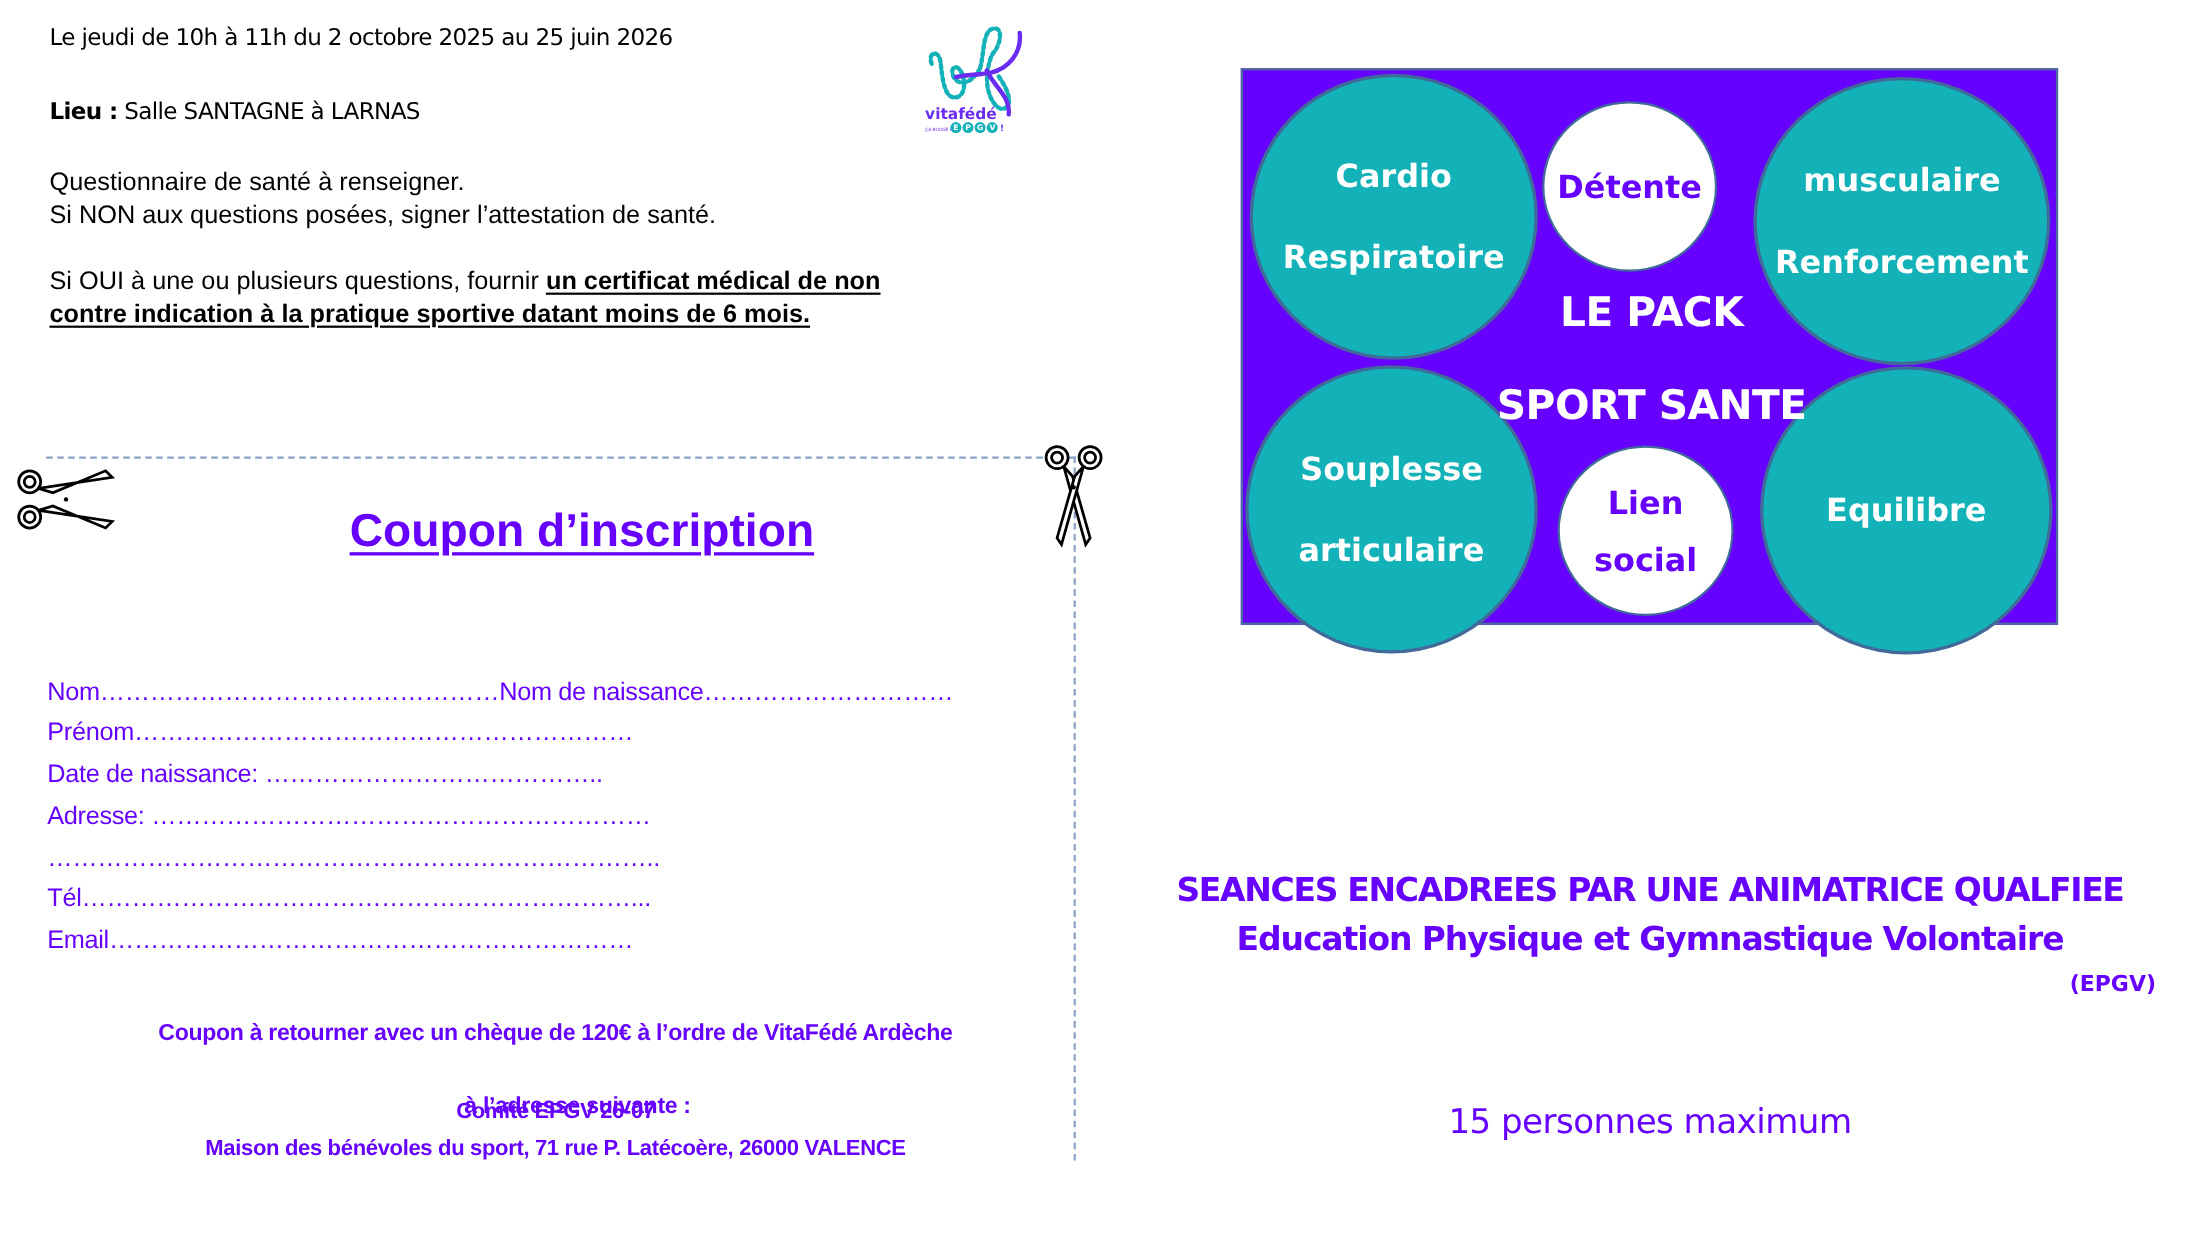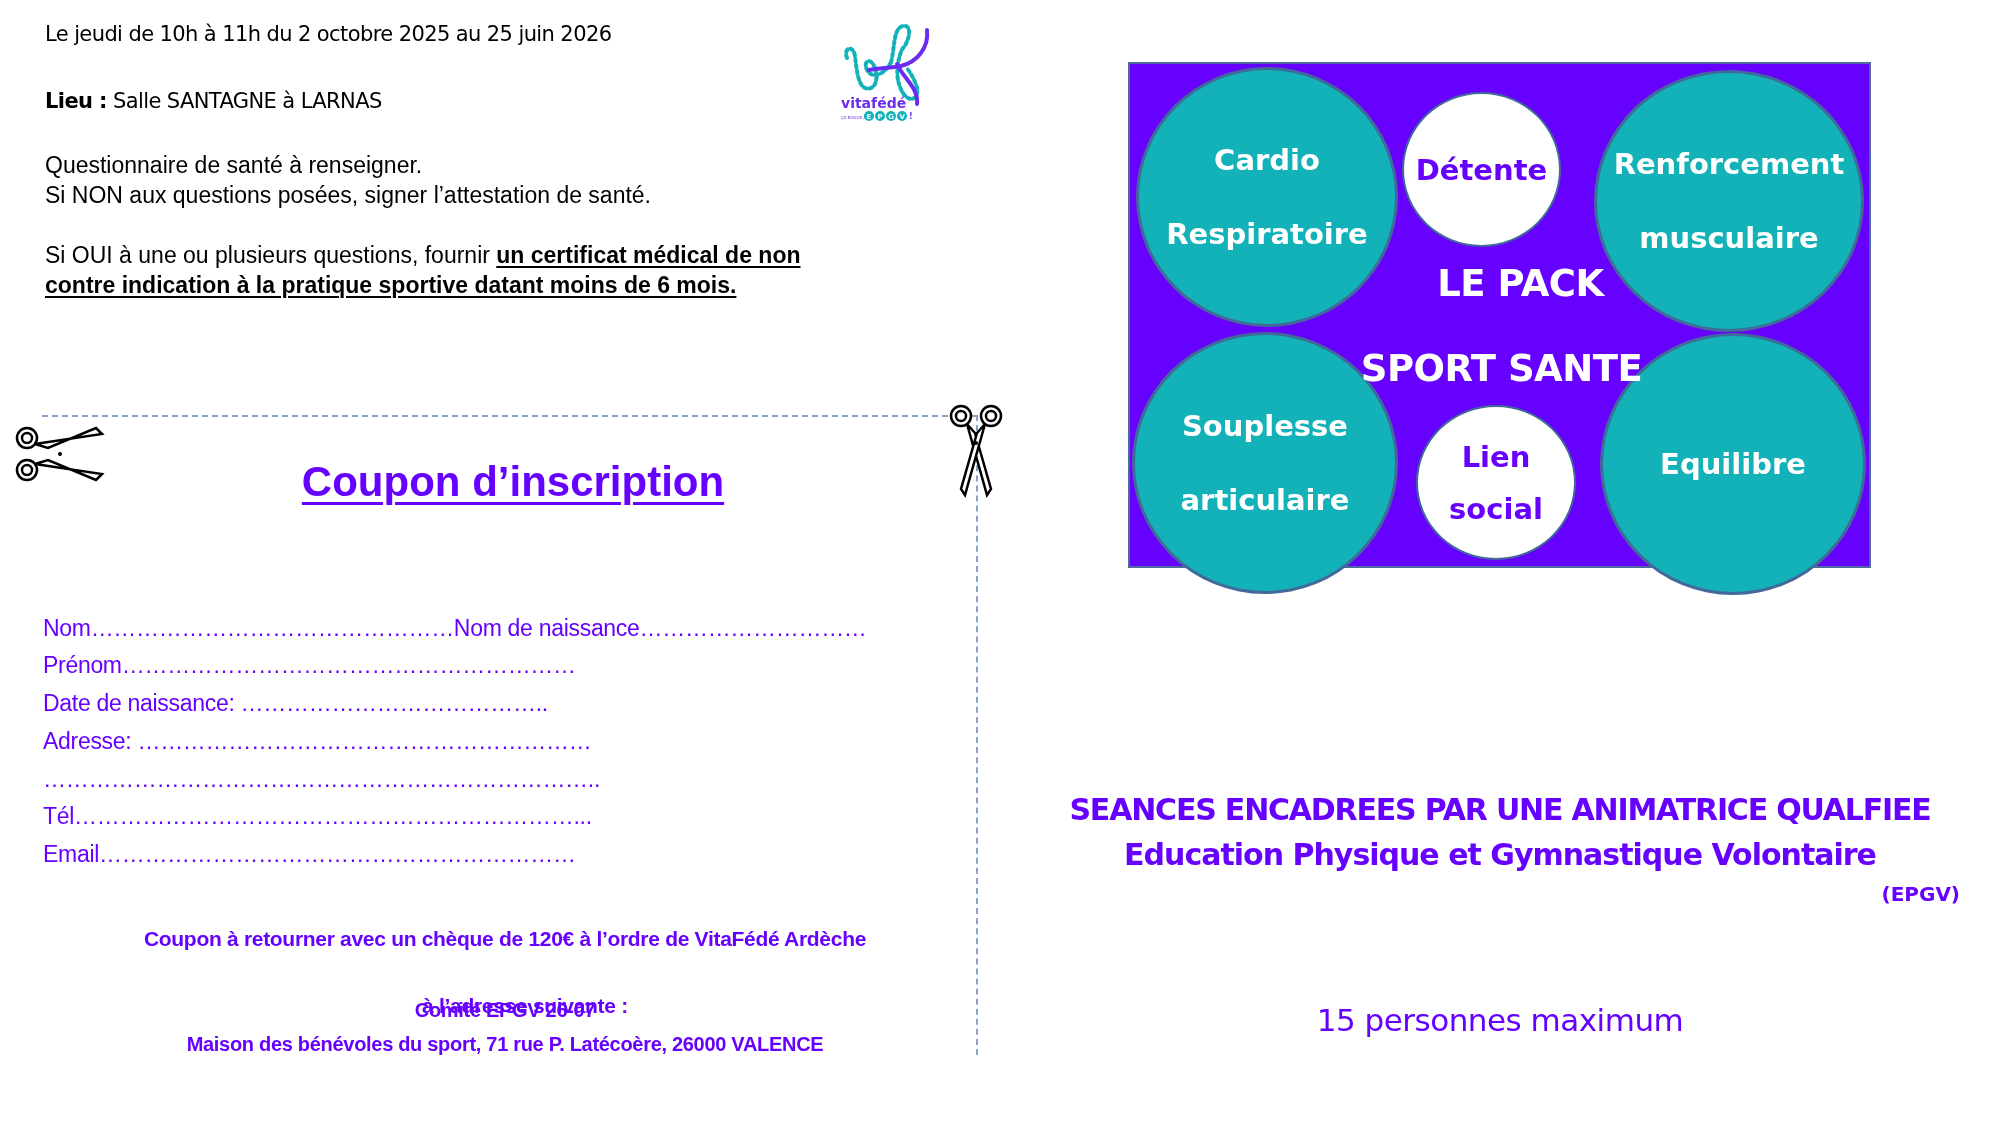--- a/index.html
+++ b/index.html
@@ -17,21 +17,21 @@
   #q4 { top:272px; }
   .bu { font-weight:bold; text-decoration:underline; text-decoration-thickness:2px; text-underline-offset:3px; }
 
   #logo { left:833px; top:18px; width:102px; height:104px; }
 
   #cut-h { left:42px; top:415px; width:936px; height:0; border-top:2px dashed #8aa2c4; }
   #cut-v { left:976px; top:415px; width:0; height:640px; border-left:2px dashed #8aa2c4; }
   #scissors-left { left:14px; top:424px; width:92px; height:62px; }
   #scissors-right { left:945px; top:403px; width:62px; height:95px; }
 
-  #coupon-title { left:0; width:1026px; top:458px; text-align:center; font-size:42px; font-weight:bold; color:#6600ff; text-decoration:underline; text-decoration-thickness:3px; text-underline-offset:6px; }
+  #coupon-title { left:16px; width:1026px; top:458px; text-align:center; font-size:42px; font-weight:bold; color:#6600ff; text-decoration:underline; text-decoration-thickness:3px; text-underline-offset:6px; }
 
   .form-line { left:43px; font-size:23px; color:#6600ff; white-space:nowrap; letter-spacing:-0.3px; }
   #f-nom { top:615px; }
   #f-prenom { top:652px; }
   #f-date { top:690px; }
   #f-adresse { top:728px; }
   #f-adresse2 { top:766px; }
   #f-tel { top:803px; }
   #f-email { top:841px; }
 
@@ -42,21 +42,21 @@
   #ret4 { top:1033px; font-size:20px; }
 
   #pack { left:1128px; top:62px; width:743px; height:506px; background:#6600ff; border:2px solid #4d6a9c; box-sizing:border-box; }
   .circ { position:absolute; border-radius:50%; box-sizing:border-box; border:3px solid #41699a; display:flex; flex-direction:column; align-items:center; justify-content:center; text-align:center; font-family:"DejaVu Sans", sans-serif; font-weight:bold; }
   .teal { background:#12b2b8; color:#ffffff; font-size:29px; }
   .white { background:#ffffff; color:#6600ff; font-size:29px; border-width:2px; }
   .circ span { display:block; line-height:74px; }
   .white span { line-height:52px; }
 
   #pack-title-1, #pack-title-2 { position:absolute; color:#ffffff; font-family:"DejaVu Sans", sans-serif; font-weight:bold; font-size:37px; white-space:nowrap; letter-spacing:-0.5px; }
-  #pack-title-1 { left:0; width:743px; text-align:center; top:198px;margin-left:19px; }
+  #pack-title-1 { left:0; width:743px; text-align:center; top:198px; }
   #pack-title-2 { left:0; width:743px; text-align:center; top:283px; }
 
   .rt { left:1040px; width:920px; text-align:center; color:#6600ff; font-family:"DejaVu Sans", sans-serif; white-space:nowrap; }
   #rt1 { top:792px; font-size:30px; font-weight:bold; letter-spacing:-1.2px; }
   #rt2 { top:837px; font-size:30px; font-weight:bold; letter-spacing:-1px;text-align:center; }
   #rt3 { top:882px; font-size:20px; font-weight:bold;text-align:right; }
   #rt4 { top:1002px; font-size:31px; letter-spacing:-0.5px; }
 </style>
 </head>
 <body>
@@ -137,22 +137,22 @@
 
 <div id="pack" class="abs">
   <div class="circ teal" style="left:6px; top:3px; width:262px; height:260px;">
     <span>Cardio</span>
     <span>Respiratoire</span>
   </div>
   <div class="circ white" style="left:272px; top:28px; width:159px; height:155px;">
     <span>Détente</span>
   </div>
   <div class="circ teal" style="left:464px; top:6px; width:270px; height:262px;">
+    <span>musculaire</span>
     <span>Renforcement</span>
-    <span>musculaire</span>
   </div>
   <div class="circ teal" style="left:2px; top:268px; width:266px; height:262px;">
     <span>Souplesse</span>
     <span>articulaire</span>
   </div>
   <div class="circ white" style="left:286px; top:341px; width:160px; height:155px;">
     <span>Lien</span>
     <span>social</span>
   </div>
   <div class="circ teal" style="left:470px; top:269px; width:266px; height:262px;">

